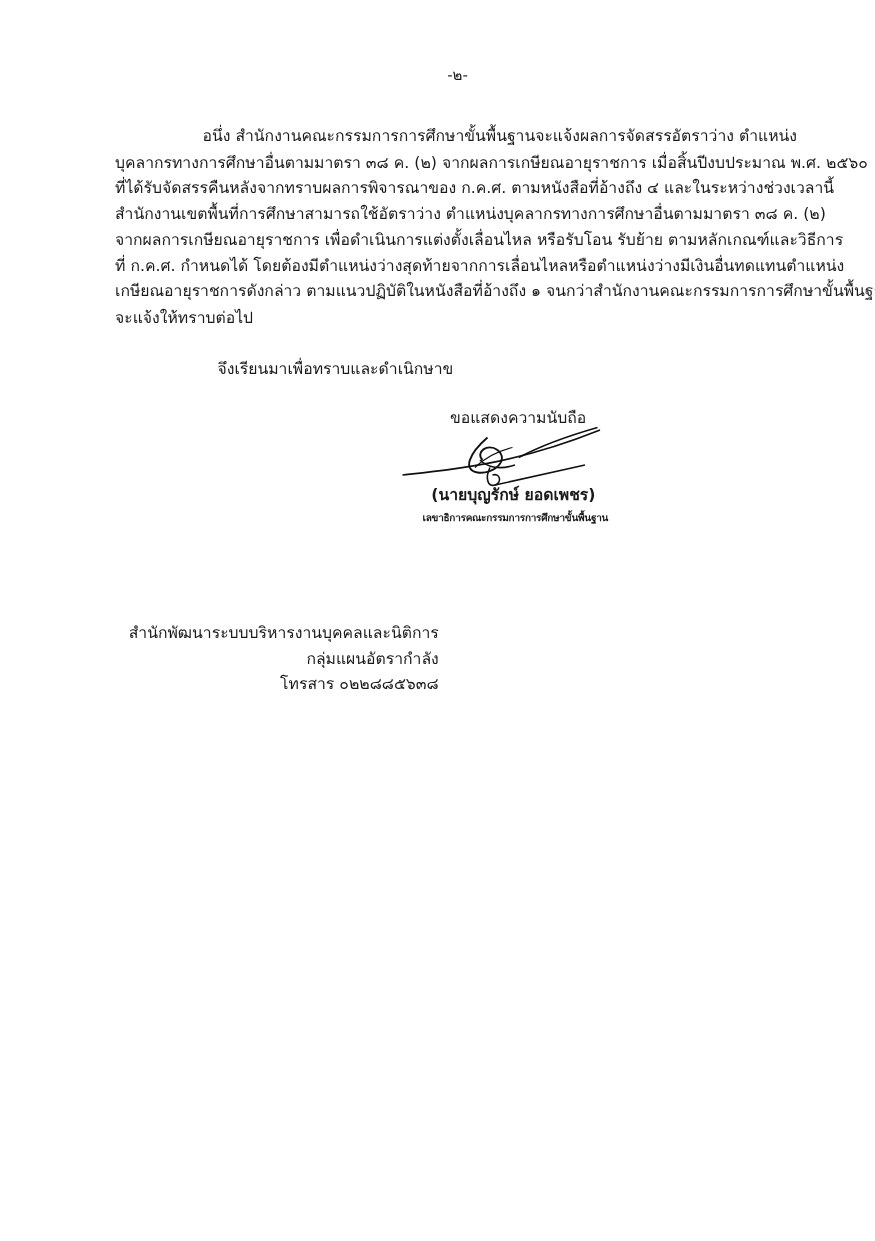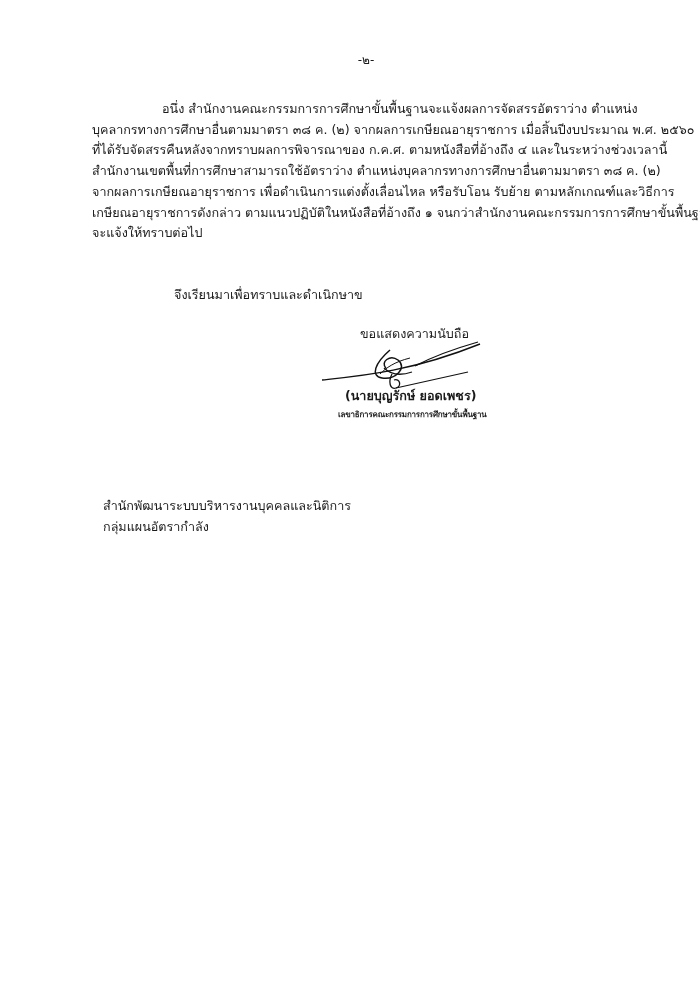--- a/index.html
+++ b/index.html
@@ -93,39 +93,41 @@
       font-weight: bold;
       white-space: nowrap;
       letter-spacing: -0.2px;
     }
     .footer {
       position: absolute;
       left: 103px;
       top: 496px;
       font-size: 12.6px;
       line-height: 20.7px;
+      text-align: right;
     }
     .footer-line {
       display: block;
       white-space: nowrap;
     }
   </style>
 </head>
 <body>
 
 <div class="page">
 
   <div class="page-number">-๒-</div>
 
   <div class="body-para">
     <span class="body-line first">อนึ่ง สำนักงานคณะกรรมการการศึกษาขั้นพื้นฐานจะแจ้งผลการจัดสรรอัตราว่าง ตำแหน่ง</span>
     <span class="body-line">บุคลากรทางการศึกษาอื่นตามมาตรา ๓๘ ค. (๒) จากผลการเกษียณอายุราชการ เมื่อสิ้นปีงบประมาณ พ.ศ. ๒๕๖๐</span>
     <span class="body-line">ที่ได้รับจัดสรรคืนหลังจากทราบผลการพิจารณาของ ก.ค.ศ. ตามหนังสือที่อ้างถึง ๔ และในระหว่างช่วงเวลานี้</span>
     <span class="body-line">สำนักงานเขตพื้นที่การศึกษาสามารถใช้อัตราว่าง ตำแหน่งบุคลากรทางการศึกษาอื่นตามมาตรา ๓๘ ค. (๒)</span>
     <span class="body-line">จากผลการเกษียณอายุราชการ เพื่อดำเนินการแต่งตั้งเลื่อนไหล หรือรับโอน รับย้าย ตามหลักเกณฑ์และวิธีการ</span>
+    <span class="body-line">ที่ ก.ค.ศ. กำหนดได้ โดยต้องมีตำแหน่งว่างสุดท้ายจากการเลื่อนไหลหรือตำแหน่งว่างมีเงินอื่นทดแทนตำแหน่ง</span>
     <span class="body-line">เกษียณอายุราชการดังกล่าว ตามแนวปฏิบัติในหนังสือที่อ้างถึง ๑ จนกว่าสำนักงานคณะกรรมการการศึกษาขั้นพื้นฐาน</span>
     <span class="body-line last">จะแจ้งให้ทราบต่อไป</span>
   </div>
 
   <div class="closing-line">จึงเรียนมาเพื่อทราบและดำเนิกษาข</div>
 
   <div class="signature-block">
     <div class="salutation">ขอแสดงความนับถือ</div>
     <svg class="signature-svg" viewBox="0 0 165 55" xmlns="http://www.w3.org/2000/svg">
       <path d="M2 42 C 40 38, 90 34, 160 6" stroke="#111" stroke-width="1.4" fill="none"></path>
@@ -136,15 +138,16 @@
       <path d="M76 50 C 95 46, 120 40, 148 34" stroke="#111" stroke-width="1.2" fill="none"></path>
       <path d="M60 36 C 66 30, 74 24, 90 20" stroke="#111" stroke-width="1" fill="none"></path>
     </svg>
     <div class="signer-name">(นายบุญรักษ์  ยอดเพชร)</div>
     <div class="signer-title">เลขาธิการคณะกรรมการการศึกษาขั้นพื้นฐาน</div>
   </div>
 
   <div class="footer">
     <span class="footer-line">สำนักพัฒนาระบบบริหารงานบุคคลและนิติการ</span>
     <span class="footer-line">กลุ่มแผนอัตรากำลัง</span>
+    <span class="footer-line">โทรสาร ๐๒๒๘๘๕๖๓๘</span>
   </div>
 
 </div>
 
 </body></html>

